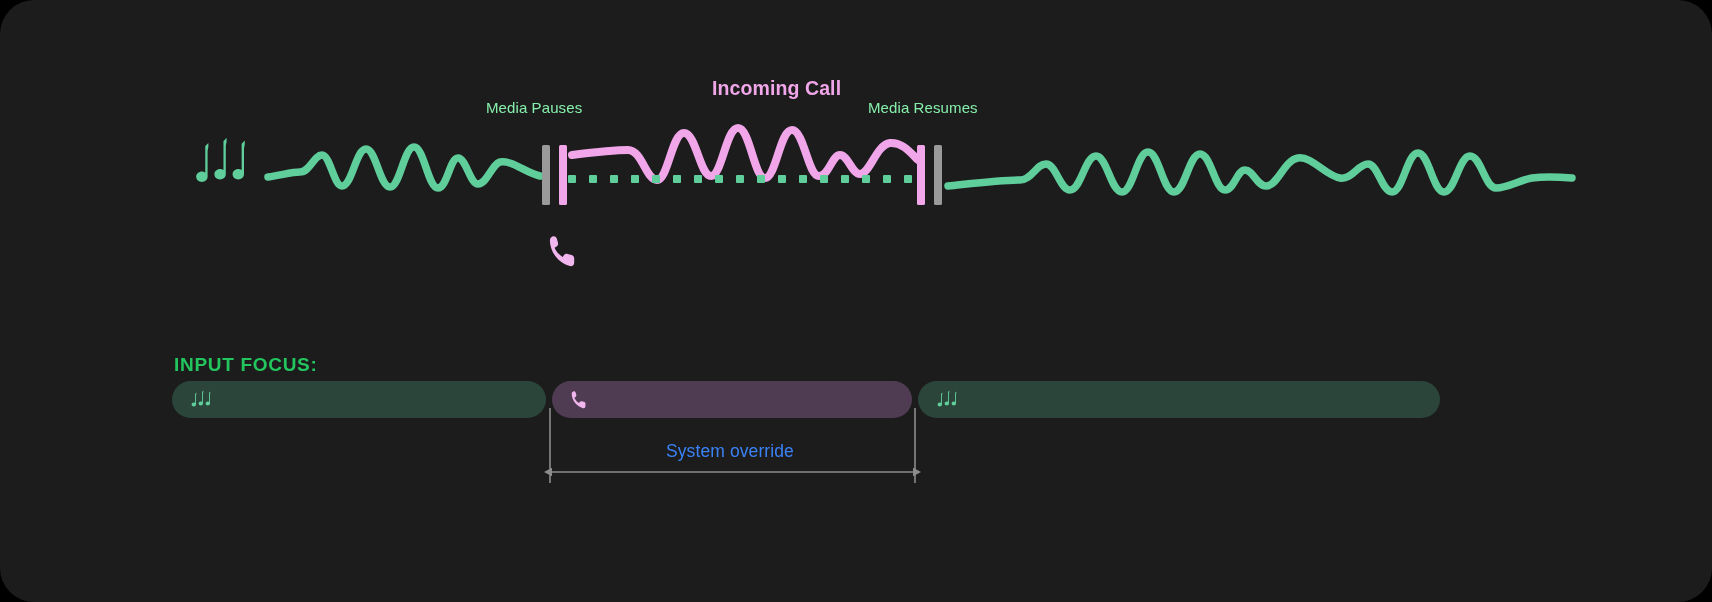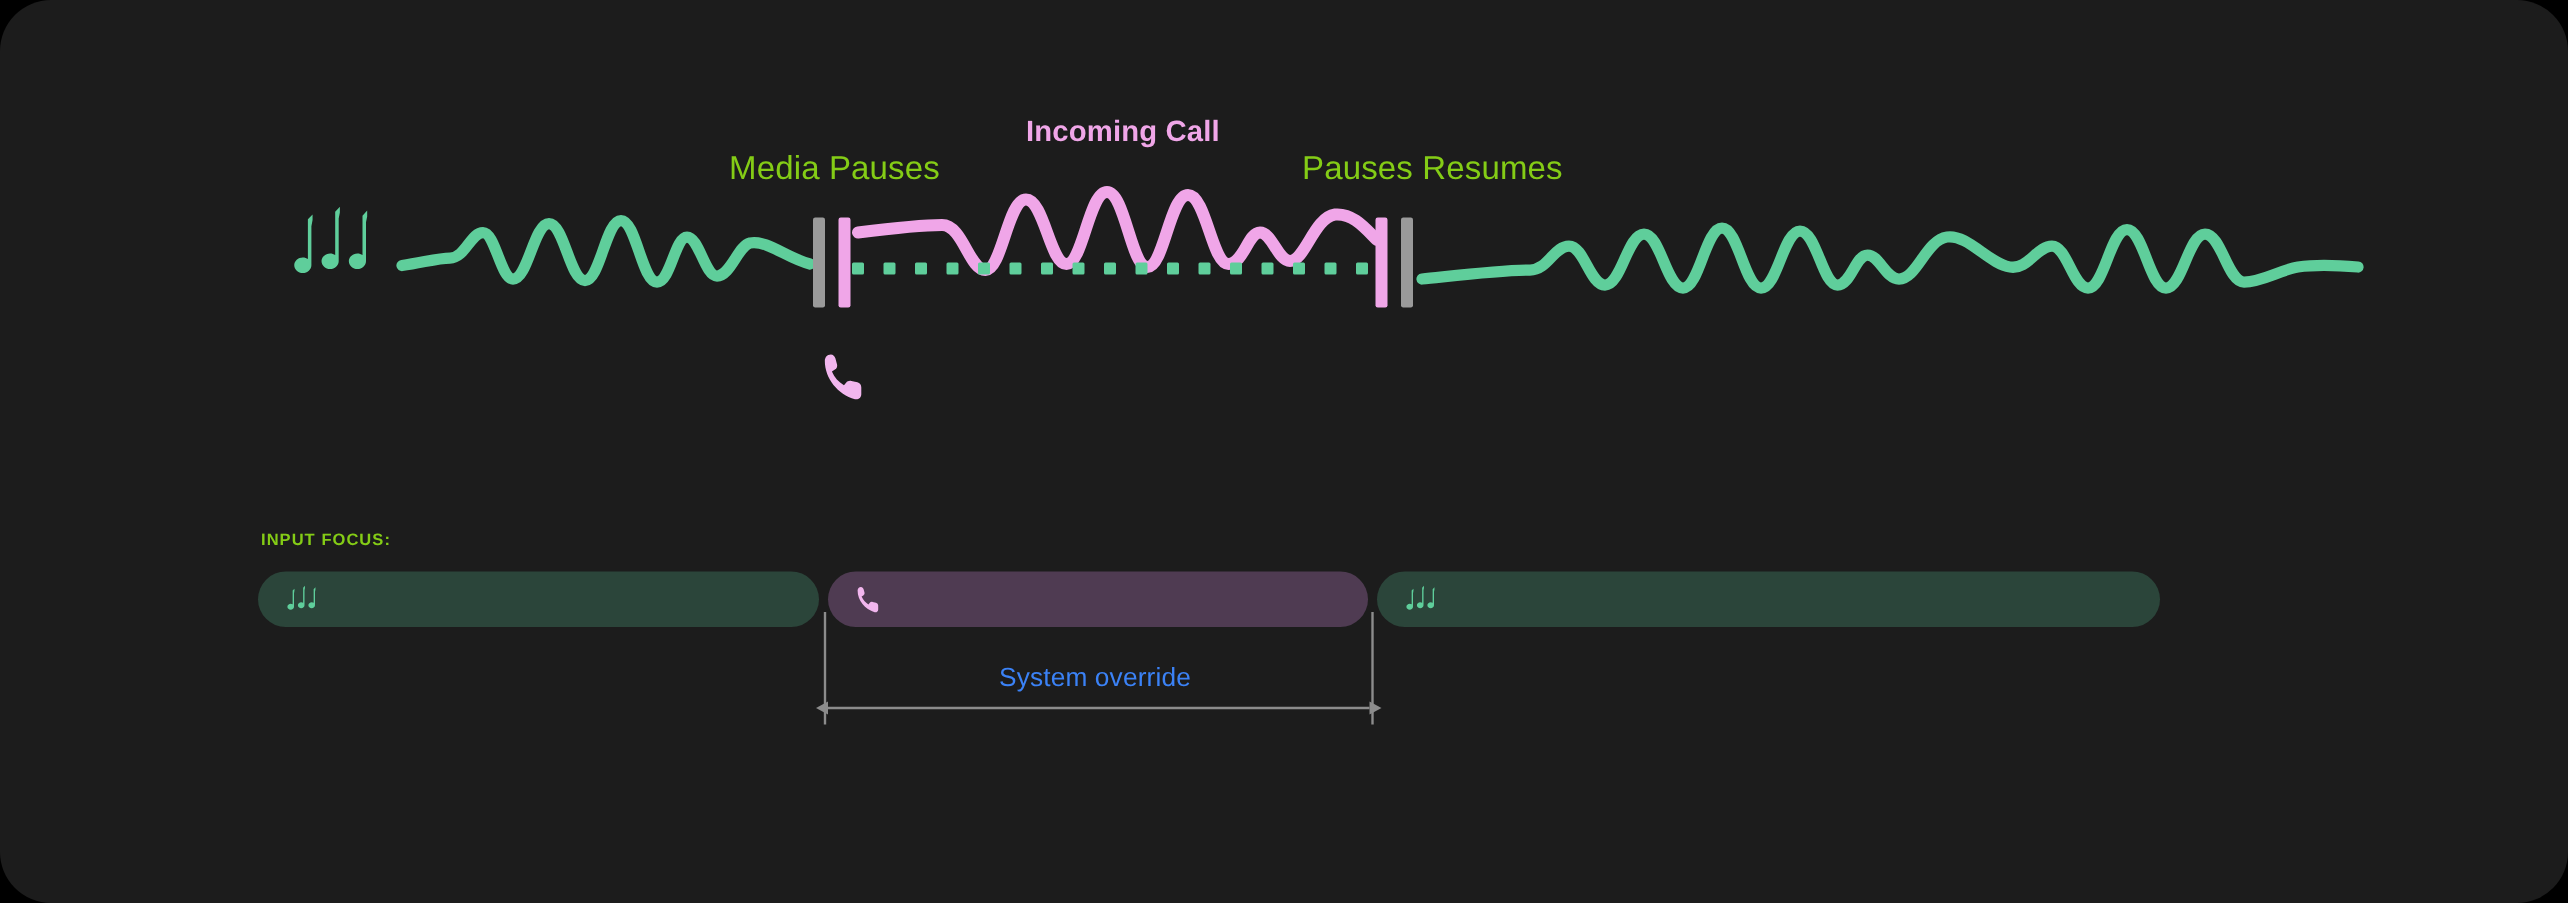--- a/index.html
+++ b/index.html
@@ -35,32 +35,33 @@
     width: 1712px;
     height: 602px;
     overflow: visible;
   }
   .lbl {
     position: absolute;
     white-space: nowrap;
     letter-spacing: .1px;
   }
   .lbl-media-pause, .lbl-media-resume {
-    font-size: 22px;
-    color: #84cc16;
+    font-size: 15px;
+    color: #86efac;
     font-weight: 400;
   }
   .lbl-incoming {
     font-size: 19.5px;
     color: #f0a6e8;
     font-weight: 700;
+    margin-left: 28px;
   }
   .lbl-input-focus {
-    font-size: 11px;
-    color: #84cc16;
+    font-size: 19px;
+    color: #22c55e;
     font-weight: 700;
     letter-spacing: .7px;
   }
   .lbl-sysoverride {
     font-size: 17.5px;
     color: #3b82f6;
     font-weight: 400;
   }
   .focus-bar {
     position: absolute;
@@ -172,21 +173,21 @@
                C1403,192 1407,153 1418,153
                C1429,153 1433,192 1444,192
                C1455,192 1459,156 1470,156
                C1481,156 1485,188 1496,188
                C1508,188 1520,180 1532,178
                C1546,176 1560,177 1572,178"></path>
     </svg>
 
     <div class="lbl lbl-media-pause" style="left:486px; top:99px;">Media Pauses</div>
     <div class="lbl lbl-incoming" style="left:684px; top:77px;">Incoming Call</div>
-    <div class="lbl lbl-media-resume" style="left:868px; top:99px;">Pauses Resumes</div>
+    <div class="lbl lbl-media-resume" style="left:868px; top:99px;">Media Resumes</div>
 
     <svg class="layer" viewBox="0 0 1712 602" preserveAspectRatio="none">
       <g transform="translate(548,234) scale(1.18)" fill="#f2b6ee">
         <path d="M5.0 2.0 C3.0 2.0 1.6 3.6 1.6 5.6 C1.6 15.4 9.0 24.6 18.6 27.2
                  C20.4 27.7 22.2 26.4 22.2 24.4 L22.2 20.6 C22.2 19.2 21.3 18.0 20.0 17.7
                  L16.6 16.9 C15.5 16.6 14.3 17.0 13.6 17.9 L12.4 19.4
                  C9.4 17.6 7.0 14.9 5.6 11.6 L7.3 10.5
                  C8.3 9.9 8.8 8.7 8.5 7.6 L7.6 4.3 C7.3 3.0 6.2 2.0 5.0 2.0 Z"></path>
       </g>
     </svg>

